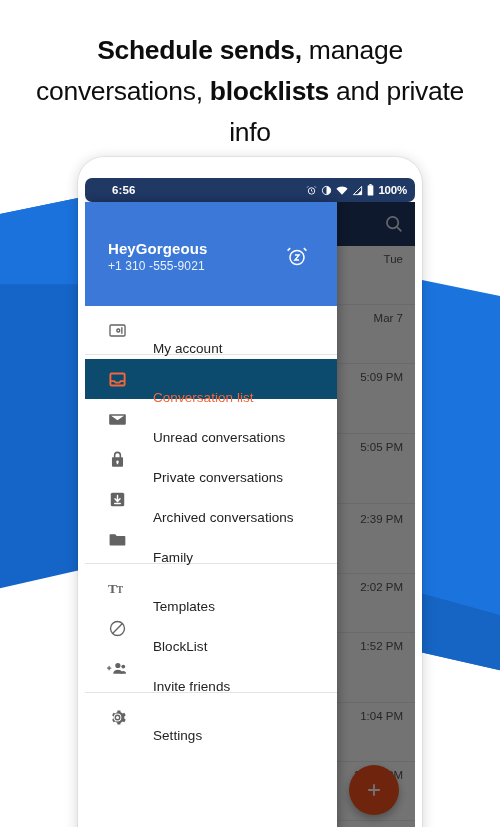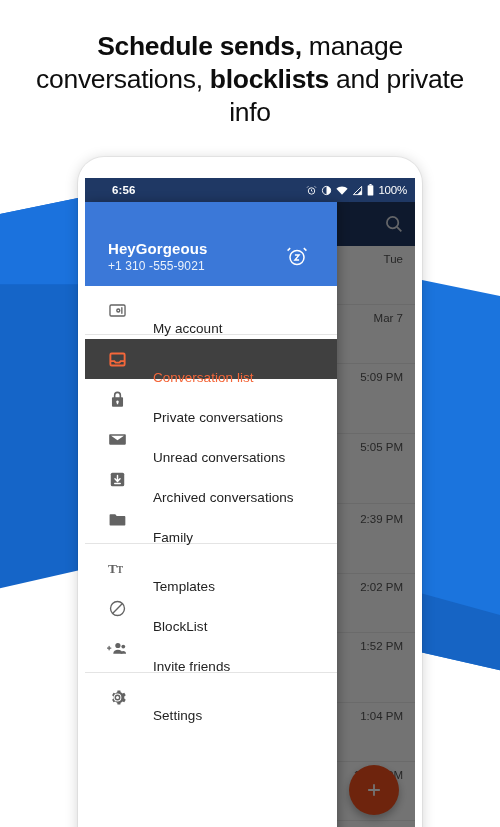--- a/index.html
+++ b/index.html
@@ -9,21 +9,21 @@
     font-family: "Liberation Sans", sans-serif;
     overflow: hidden;
   }
   #stage { position: relative; width: 500px; height: 827px; background: #fff; overflow: hidden; }
 
   
   .headline {
     position: absolute; left: 0; top: 30px; width: 500px;
     text-align: center;
     font-size: 26.5px;
-    line-height: 33px;
+    line-height: 41px;
     letter-spacing: -0.3px;
     color: #0d0d0d;
     font-weight: 400;
     padding: 0 22px;
   }
   .headline b { font-weight: 700; }
 
   
   .shape-left {
     position: absolute; left: -8px; top: 198px;
@@ -65,29 +65,29 @@
     background: #ffffff;
     overflow: hidden;
   }
 
   
   .statusbar {
     position: relative; height: 24px; width: 330px;
     background: #1f3864;
     color: #ffffff;
     display: flex; align-items: center;
-    font-size: 11.5px; font-weight: 700;
+    font-size: 11.5px; font-weight: 700; border-radius: 7px;
   }
   .sb-time { margin-left: 27px; letter-spacing: 0.1px; }
   .sb-icons {
     margin-left: auto; margin-right: 8px;
     display: flex; align-items: center; gap: 4px;
   }
   .sb-icons svg { display: block; }
-  .sb-pct { font-size: 11.5px; font-weight: 400; letter-spacing: -0.2px; }
+  .sb-pct { font-size: 11.5px; font-weight: 700; letter-spacing: -0.2px; }
 
   
   .behind {
     position: absolute; left: 0; top: 24px; width: 330px; height: 655px;
     background: #ffffff;
   }
   .behind-appbar {
     position: absolute; left: 0; top: 0; width: 330px; height: 44px;
     background: #1f3864;
   }
@@ -127,21 +127,21 @@
   
   .drawer {
     position: absolute; left: 0; top: 24px;
     width: 252px; height: 655px;
     background: #ffffff;
     box-shadow: 2px 0 10px rgba(0,0,0,0.28);
     display: flex; flex-direction: column;
     overflow: hidden;
   }
   .drawer-header {
-    position: relative; height: 84px; background: #3b78d8;
+    position: relative; height: 104px; background: #3b78d8;
     padding: 38px 0 0 23px; flex: 0 0 auto;
   }
   .dh-name {
     color: #ffffff; font-size: 15px; font-weight: 700; letter-spacing: 0.1px;
   }
   .dh-phone {
     color: #eaf1fb; font-size: 12px; margin-top: 2px; letter-spacing: 0.1px;
   }
   .dh-alarm {
     position: absolute; right: 28px; top: 42px;
@@ -164,21 +164,21 @@
     color: #636363;
   }
   .nav-item .ico svg { display: block; }
   .nav-label {
     margin-left: 24px;
     font-size: 13.5px;
     color: #222222;
     letter-spacing: 0.05px;
     margin-top: 36px;
   }
-  .nav-item.active { background: #404040; }
+  .nav-item.active { background: #0c4a6e; }
   .nav-item.active .ico { color: #f4673a; }
   .nav-item.active .nav-label { color: #f4673a; }
   .nav-sep { height: 1px; background: #e4e4e4; margin: 4px 0; }
   .grp-pad { height: 4px; }
 </style>
 </head>
 <body>
 
 <div id="stage">
 
@@ -343,32 +343,32 @@
                 <svg width="19" height="19" viewBox="0 0 24 24" stroke="currentColor" fill="none" stroke-width="2.4">
                   <rect x="3" y="4.5" width="18" height="15" rx="1.6"></rect>
                   <path d="M3 14h5l1.6 2h4.8l1.6-2h5" stroke-width="2.2"></path>
                 </svg>
               </span>
               <span class="nav-label">Conversation list</span>
             </div>
             <div class="nav-item">
               <span class="ico">
                 <svg width="19" height="19" viewBox="0 0 24 24" fill="currentColor">
+                  <path d="M2.5 5.5h19a1 1 0 0 1 1 1v11a1 1 0 0 1-1 1h-19a1 1 0 0 1-1-1v-11a1 1 0 0 1 1-1zm1.4 1.8L12 13l8.1-5.7z"></path>
+                </svg>
+              </span>
+              <span class="nav-label">Unread conversations</span>
+            </div>
+            <div class="nav-item">
+              <span class="ico">
+                <svg width="19" height="19" viewBox="0 0 24 24" fill="currentColor">
                   <path d="M12 2a4.6 4.6 0 0 0-4.6 4.6V9H6.2A1.2 1.2 0 0 0 5 10.2v9.6A1.2 1.2 0 0 0 6.2 21h11.6a1.2 1.2 0 0 0 1.2-1.2v-9.6A1.2 1.2 0 0 0 17.8 9h-1.2V6.6A4.6 4.6 0 0 0 12 2zm0 2a2.6 2.6 0 0 1 2.6 2.6V9H9.4V6.6A2.6 2.6 0 0 1 12 4zm0 9.4a1.7 1.7 0 0 1 .9 3.1v1.6h-1.8v-1.6a1.7 1.7 0 0 1 .9-3.1z"></path>
                 </svg>
               </span>
               <span class="nav-label">Private conversations</span>
-            </div>
-            <div class="nav-item">
-              <span class="ico">
-                <svg width="19" height="19" viewBox="0 0 24 24" fill="currentColor">
-                  <path d="M2.5 5.5h19a1 1 0 0 1 1 1v11a1 1 0 0 1-1 1h-19a1 1 0 0 1-1-1v-11a1 1 0 0 1 1-1zm1.4 1.8L12 13l8.1-5.7z"></path>
-                </svg>
-              </span>
-              <span class="nav-label">Unread conversations</span>
             </div>
             <div class="nav-item">
               <span class="ico">
                 <svg width="19" height="19" viewBox="0 0 24 24" fill="currentColor">
                   <rect x="3.5" y="3.5" width="17" height="17" rx="2"></rect>
                   <path d="M12 7v6.2M8.8 11.2L12 14.4l3.2-3.2M8.5 17h7" stroke="#ffffff" stroke-width="1.8" fill="none" stroke-linecap="round" stroke-linejoin="round"></path>
                 </svg>
               </span>
               <span class="nav-label">Archived conversations</span>
             </div>

